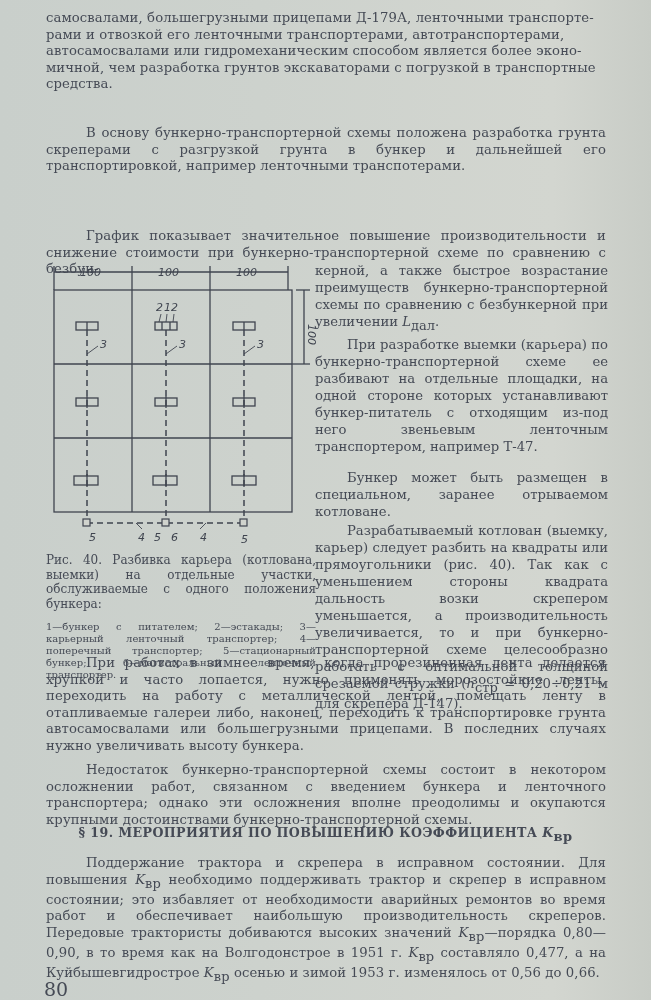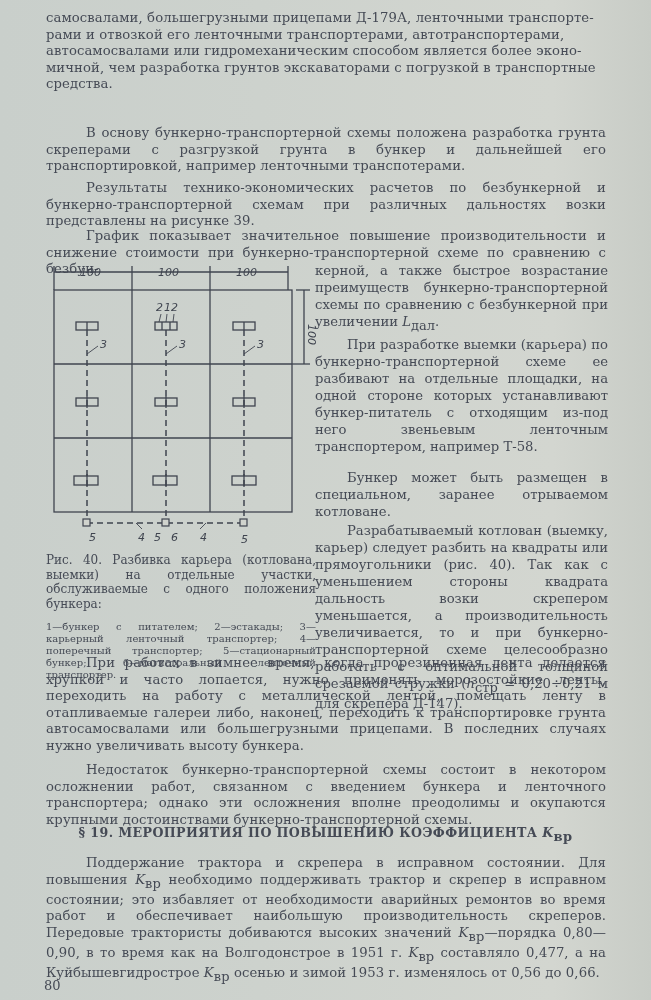--- a/index.html
+++ b/index.html
@@ -27,21 +27,21 @@
   .fig { position:absolute; left:46px; top:266px; width:275px; height:285px; }
   .caption {
     position:absolute; left:46px; top:553px; width:270px;
     font-size:12px; line-height:14.5px; text-align:justify;
   }
   .caption .legend { font-size:10px; line-height:12px; margin-top:10px; text-align:justify; }
   .heading {
     position:absolute; left:0; width:651px; top:825px; text-align:center;
     font-weight:bold; font-size:12.6px; letter-spacing:0.4px;
   }
-  .pagenum { position:absolute; left:44px; top:978px; font-size:13px; }
+  .pagenum { position:absolute; left:44px; top:978px; font-size:19px; }
   b.run { font-weight:normal; }
   sub { font-size:13px; }
   i { font-style:italic; }
 </style>
 </head>
 <body>
 
 <div class="page">
 
   <div class="txt" style="top:10px;">
@@ -49,23 +49,20 @@
     <p>рами и отвозкой его ленточными транспортерами, автотранспортерами,</p>
     <p>автосамосвалами или гидромеханическим способом является более эконо-</p>
     <p>мичной, чем разработка грунтов экскаваторами с погрузкой в транспортные</p>
     <p>средства.</p>
   </div>
 
   <div class="txt" style="top:125px;">
     <p class="ind">В основу бункерно-транспортерной схемы положена разработка грунта скреперами с разгрузкой грунта в бункер и дальнейшей его транспортировкой, например ленточными транспотерами.</p>
   </div>
 
-  <div class="txt" style="top:180px;">
-    <p class="ind">Результаты технико-экономических расчетов по безбункерной и бункерно-транспортерной схемам при различных дальностях возки представлены на рисунке 39.</p>
-  </div>
 
   <div class="txt" style="top:228px;">
     <p class="ind">График показывает значительное повышение производительности и снижение стоимости при бункерно-транспортерной схеме по сравнению с безбун-</p>
   </div>
 
   <div class="fig">
     <svg width="275" height="285" viewBox="0 0 275 285">
       <g stroke="#3f444f" fill="none" stroke-width="1.3">
 
         <line x1="8" y1="6" x2="86" y2="6"></line>
@@ -154,21 +151,21 @@
     </svg>
   </div>
 
   <div class="caption">
     <div>Рис. 40. Разбивка карьера (котлована, выемки) на отдельные участки, обслуживаемые с одного положения бункера:</div>
     <div class="legend">1—бункер с питателем; 2—эстакады; 3—карьерный ленточный транспортер; 4—поперечный транспортер; 5—стационарный бункер; 6—магистральный ленточный транспортер.</div>
   </div>
 
   <div class="rcol" style="top:262px;">
     <p><span>керной, а также быстрое возрастание преимуществ бункерно-транспортерной схемы по сравнению с безбункерной при увеличении </span><i>L</i><sub>дал</sub><span>.</span></p>
-    <p class="ind" style="margin-top:2px">При разработке выемки (карьера) по бункерно-транспортерной схеме ее разбивают на отдельные площадки, на одной стороне которых устанавливают бункер-питатель с отходящим из-под него звеньевым ленточным транспортером, например Т-58.</p>
+    <p class="ind" style="margin-top:2px">При разработке выемки (карьера) по бункерно-транспортерной схеме ее разбивают на отдельные площадки, на одной стороне которых устанавливают бункер-питатель с отходящим из-под него звеньевым ленточным транспортером, например Т-47.</p>
     <p class="ind" style="margin-top:14px">Бункер может быть размещен в специальном, заранее отрываемом котловане.</p>
     <p class="ind" style="margin-top:2px"><span>Разрабатываемый котлован (выемку, карьер) следует разбить на квадраты или прямоугольники (рис. 40). Так как с уменьшением стороны квадрата дальность возки скрепером уменьшается, а производительность увеличивается, то и при бункерно-транспортерной схеме целесообразно работать с оптимальной толщиной срезаемой стружки (</span><i>h</i><sub>стр</sub><span> = 0,20÷0,21 м для скрепера Д-147).</span></p>
   </div>
 
   <div class="txt" style="top:655px;">
     <p class="ind">При работах в зимнее время, когда прорезиненная лента делается хрупкой и часто лопается, нужно применять морозостойкие ленты, переходить на работу с металлической лентой, помещать ленту в отапливаемые галереи либо, наконец, переходить к транспортировке грунта автосамосвалами или большегрузными прицепами. В последних случаях нужно увеличивать высоту бункера.</p>
   </div>
 
   <div class="txt" style="top:762px;">
     <p class="ind">Недостаток бункерно-транспортерной схемы состоит в некотором осложнении работ, связанном с введением бункера и ленточного транспортера; однако эти осложнения вполне преодолимы и окупаются крупными достоинствами бункерно-транспортерной схемы.</p>

